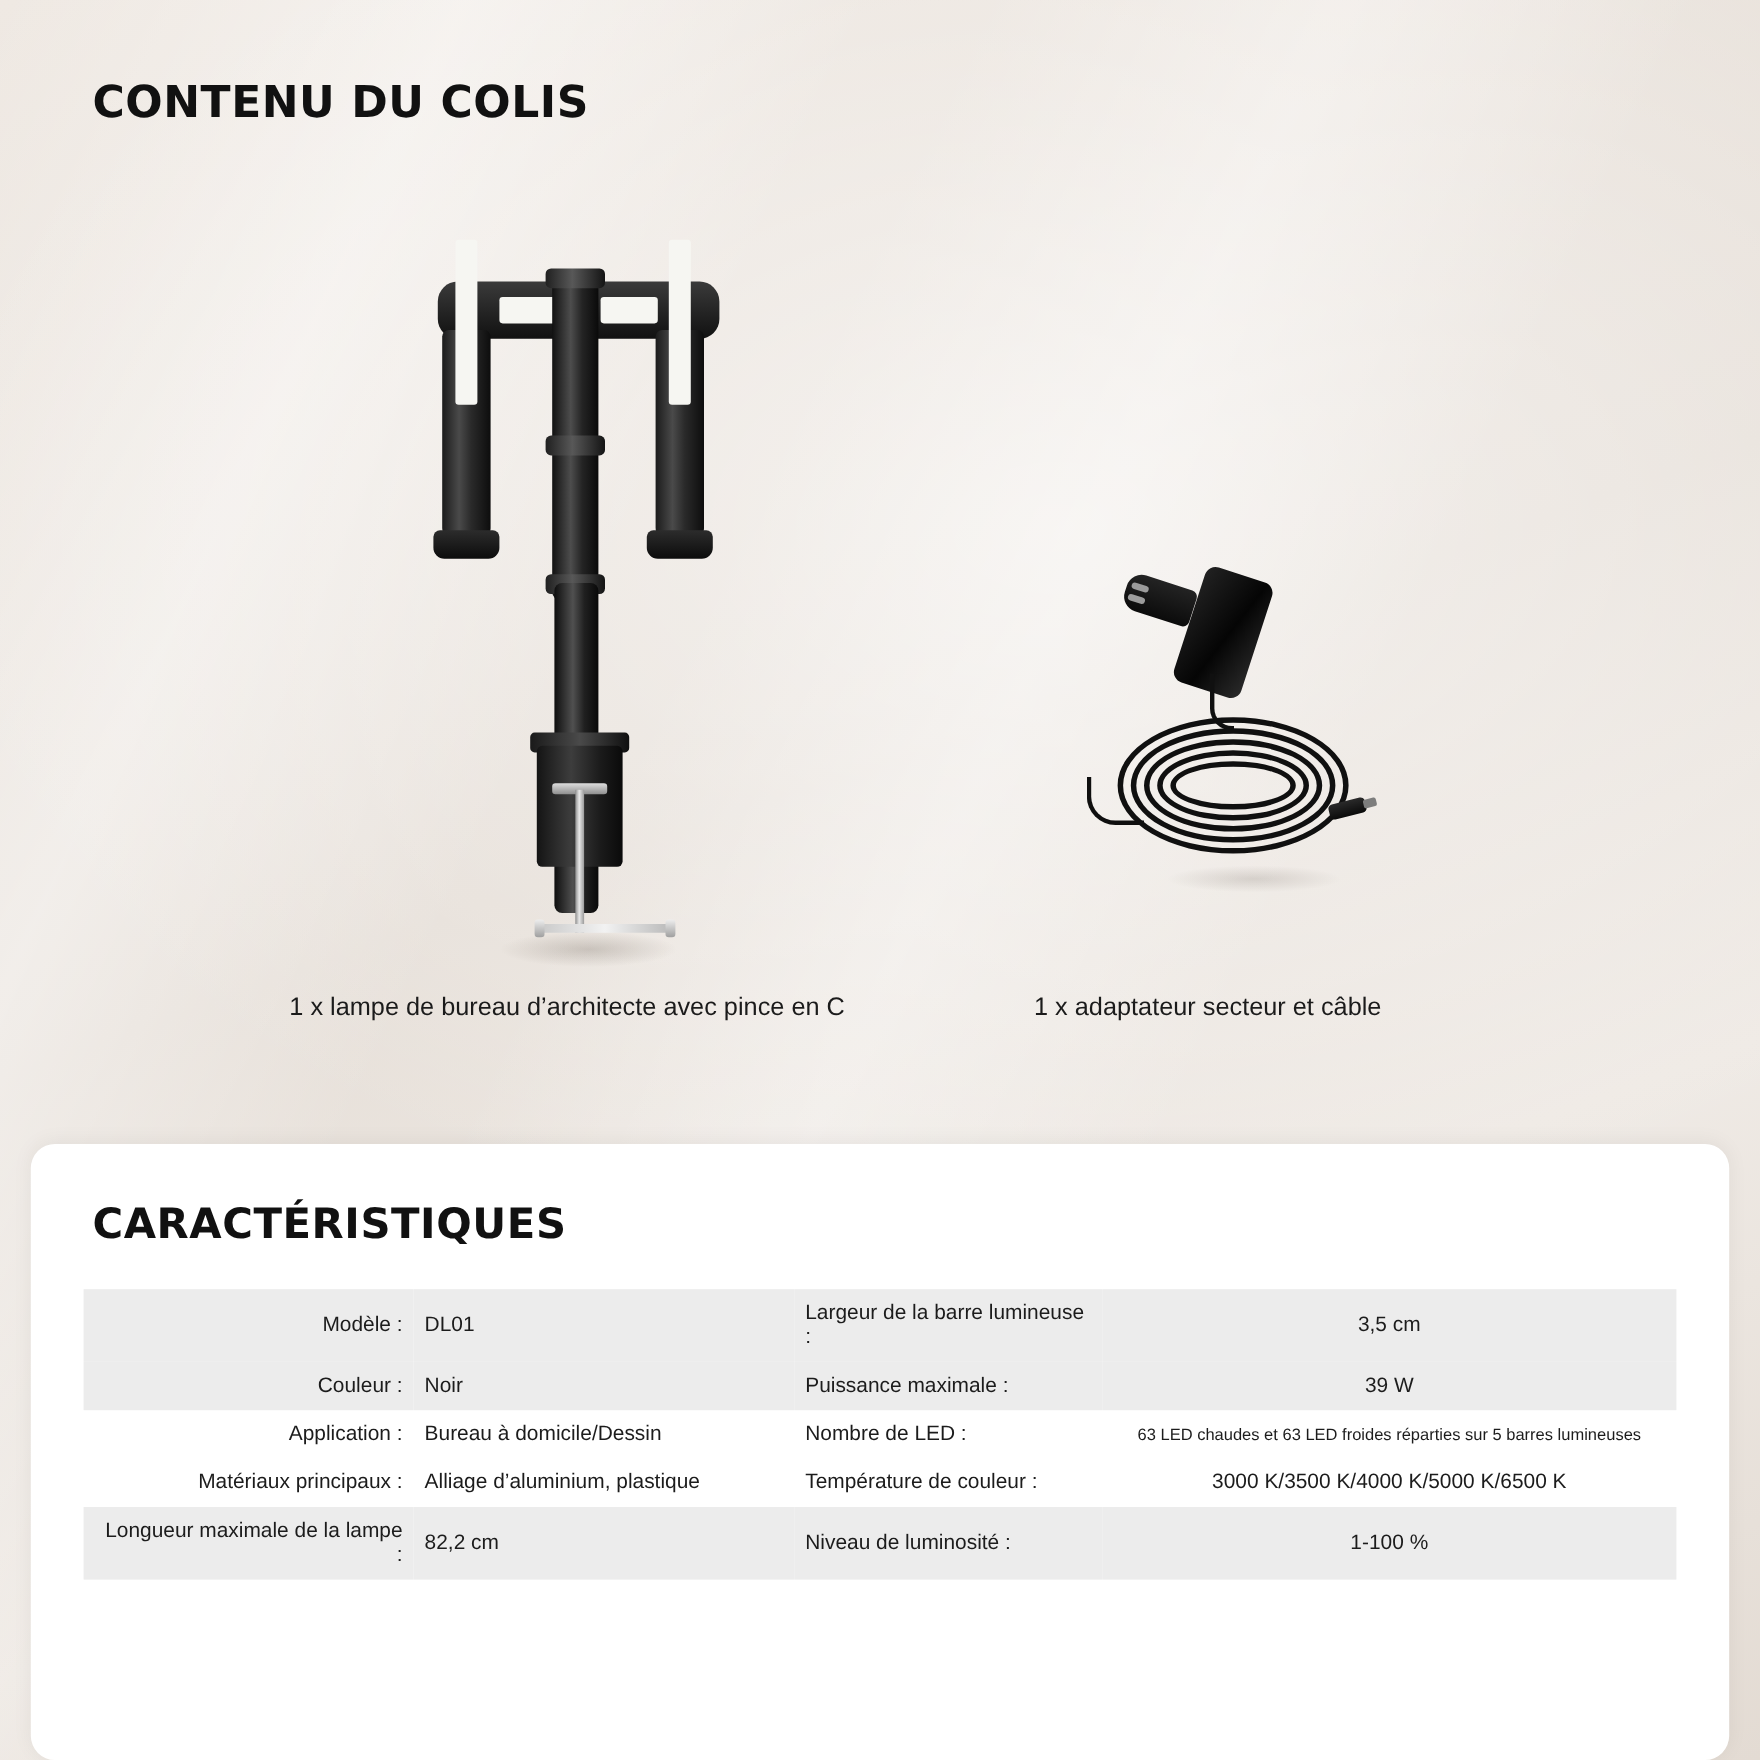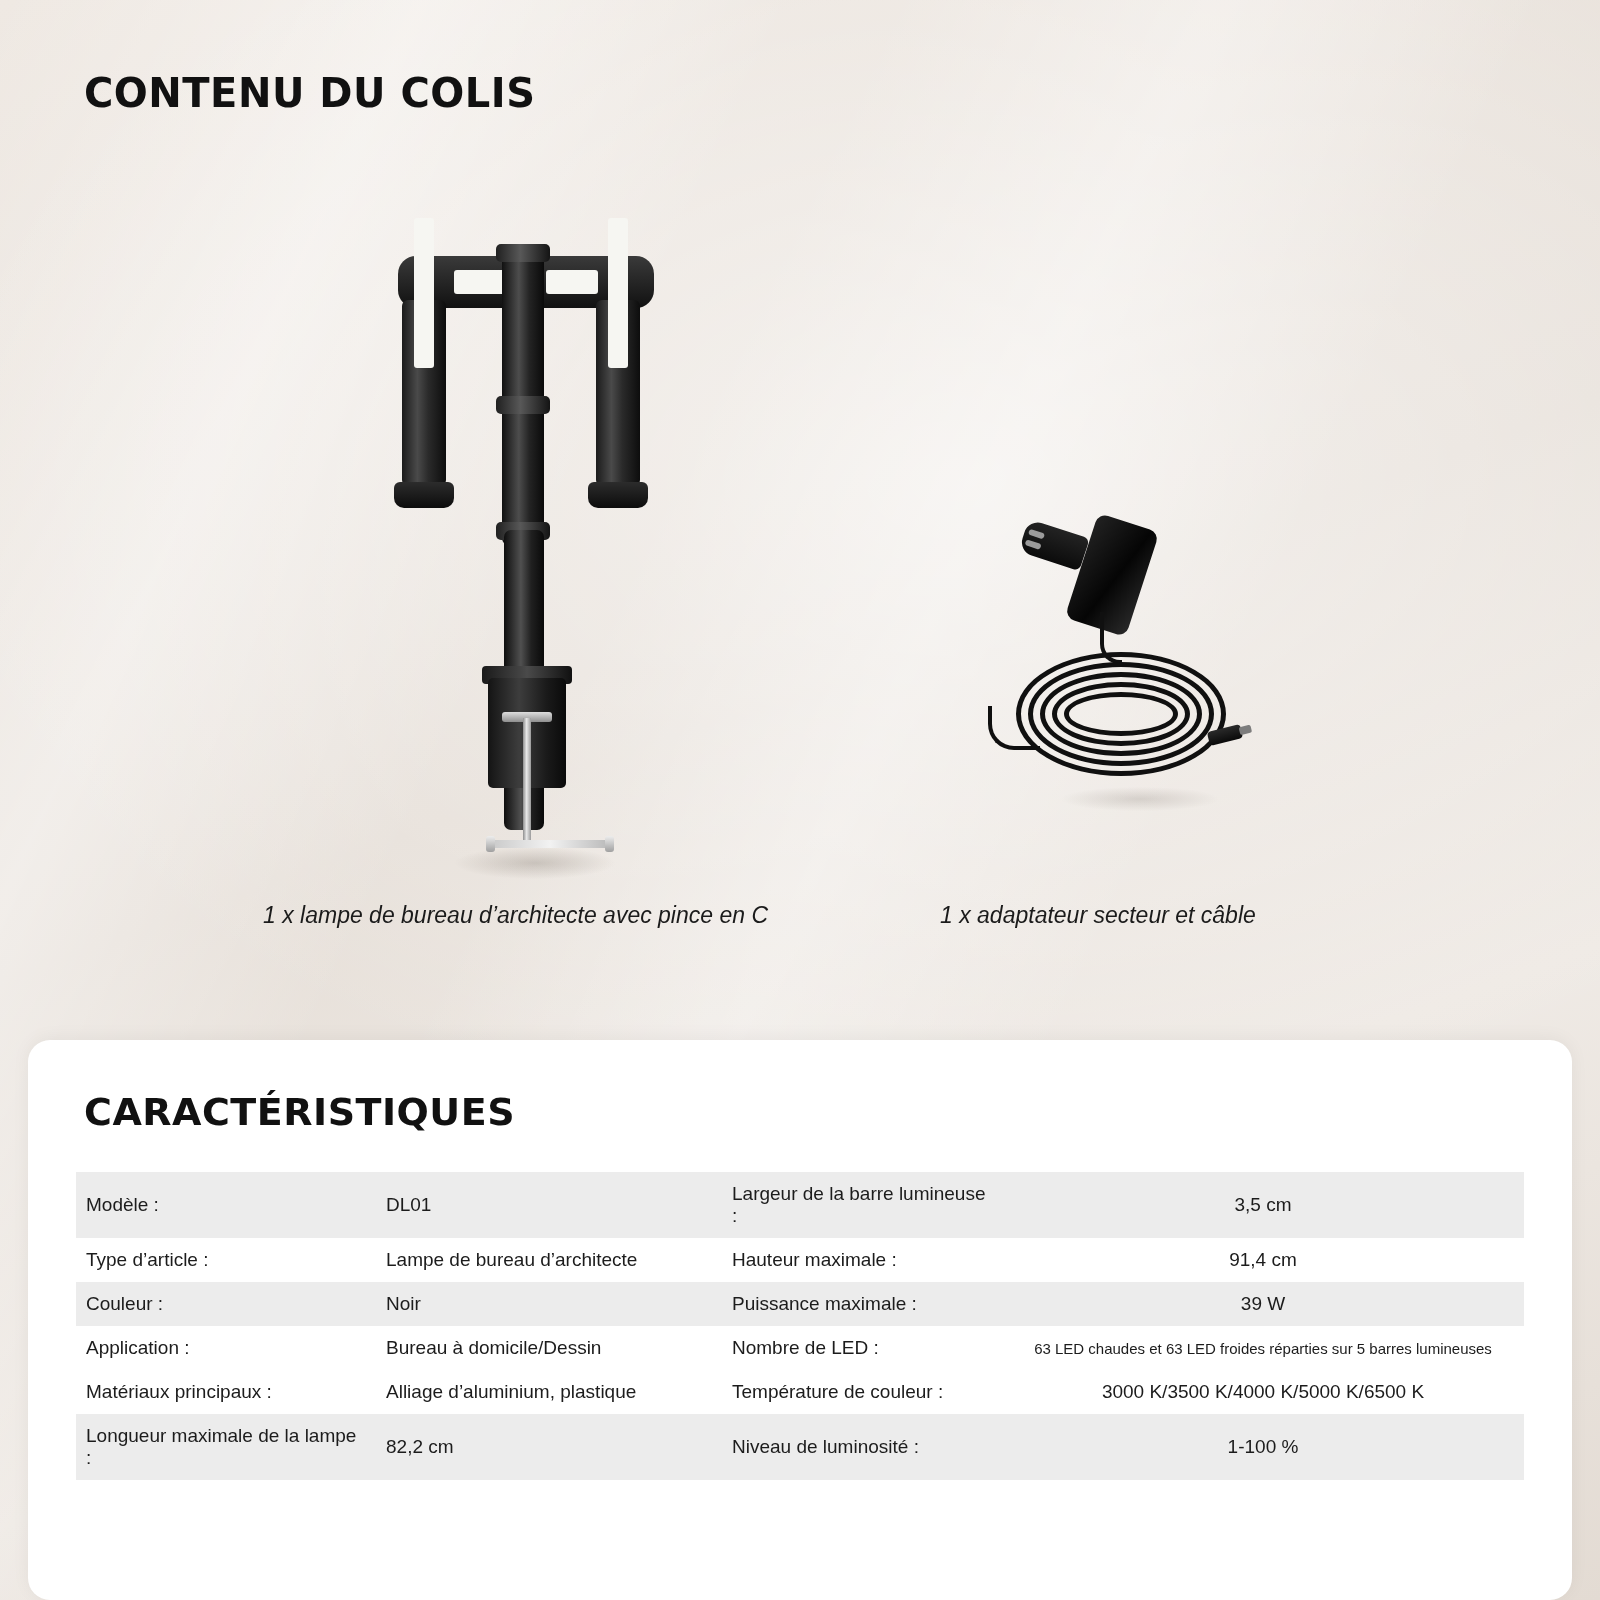--- a/index.html
+++ b/index.html
@@ -49,21 +49,20 @@
     position: absolute;
     left: 0; top: 150px;
     width: 1600px; height: 820px;
   }
 
   .caption {
     position: absolute;
     font-size: 23px;
     color: #1b1b1b;
     white-space: nowrap;
-    font-style: italic;
   }
   .cap-lamp { left: 263px; top: 752px; }
   .cap-adapter { left: 940px; top: 752px; }
 
   
   .lamp {
     position: absolute;
     left: 390px; top: 50px;
     width: 290px; height: 690px;
   }
@@ -295,21 +294,21 @@
     border-collapse: collapse;
     font-size: 19px;
     color: #1c1c1c;
   }
   .spec-table td {
     padding: 11px 10px;
     vertical-align: middle;
     height: 43px;
   }
   .spec-table tr.shaded td { background: #ececec; }
-  .spec-table .lbl { width: 300px; }
+  .spec-table .lbl { width: 300px; text-align: right; }
   .spec-table .val { width: 346px; }
   .spec-table .lbl2 { width: 280px; }
   .spec-table .val2 { width: 522px; text-align: center; }
   .spec-table td.small { font-size: 15px; }
 </style>
 </head>
 <body>
 
 <div class="bg"></div>
 <div class="bg-soft"></div>
@@ -372,26 +371,20 @@
 <div class="title-card-underline"></div>
 <div class="section-title title-card">CARACTÉRISTIQUES</div>
 
 <table class="spec-table">
   <tbody>
     <tr class="shaded">
       <td class="lbl">Modèle :</td>
       <td class="val">DL01</td>
       <td class="lbl2">Largeur de la barre lumineuse :</td>
       <td class="val2">3,5 cm</td>
-    </tr>
-    <tr>
-      <td class="lbl">Type d’article :</td>
-      <td class="val">Lampe de bureau d’architecte</td>
-      <td class="lbl2">Hauteur maximale :</td>
-      <td class="val2">91,4 cm</td>
     </tr>
     <tr class="shaded">
       <td class="lbl">Couleur :</td>
       <td class="val">Noir</td>
       <td class="lbl2">Puissance maximale :</td>
       <td class="val2">39 W</td>
     </tr>
     <tr>
       <td class="lbl">Application :</td>
       <td class="val">Bureau à domicile/Dessin</td>

